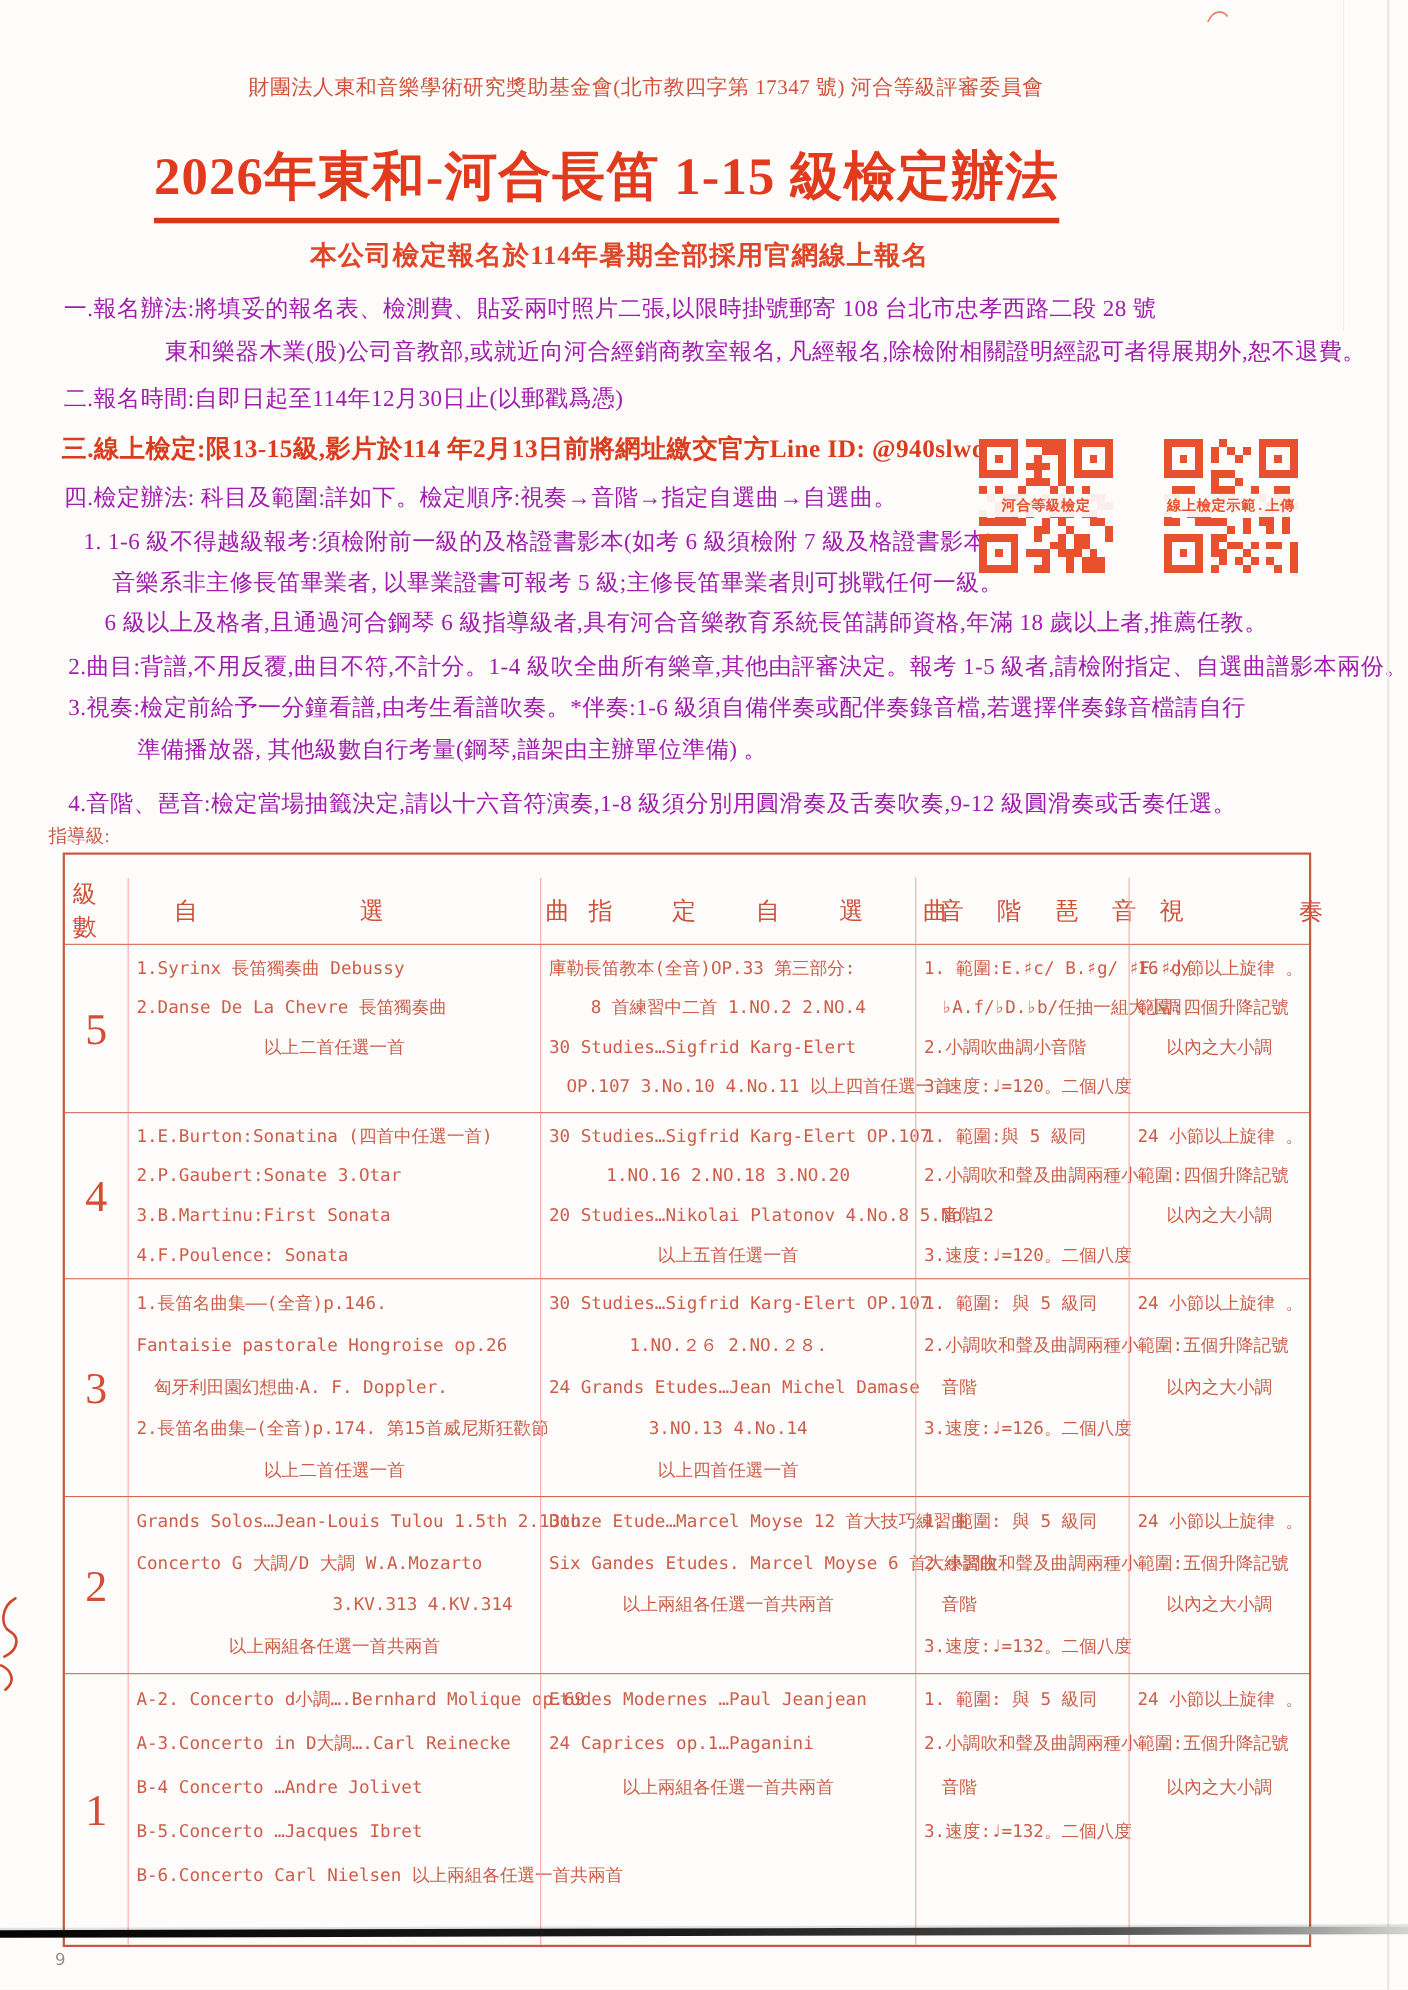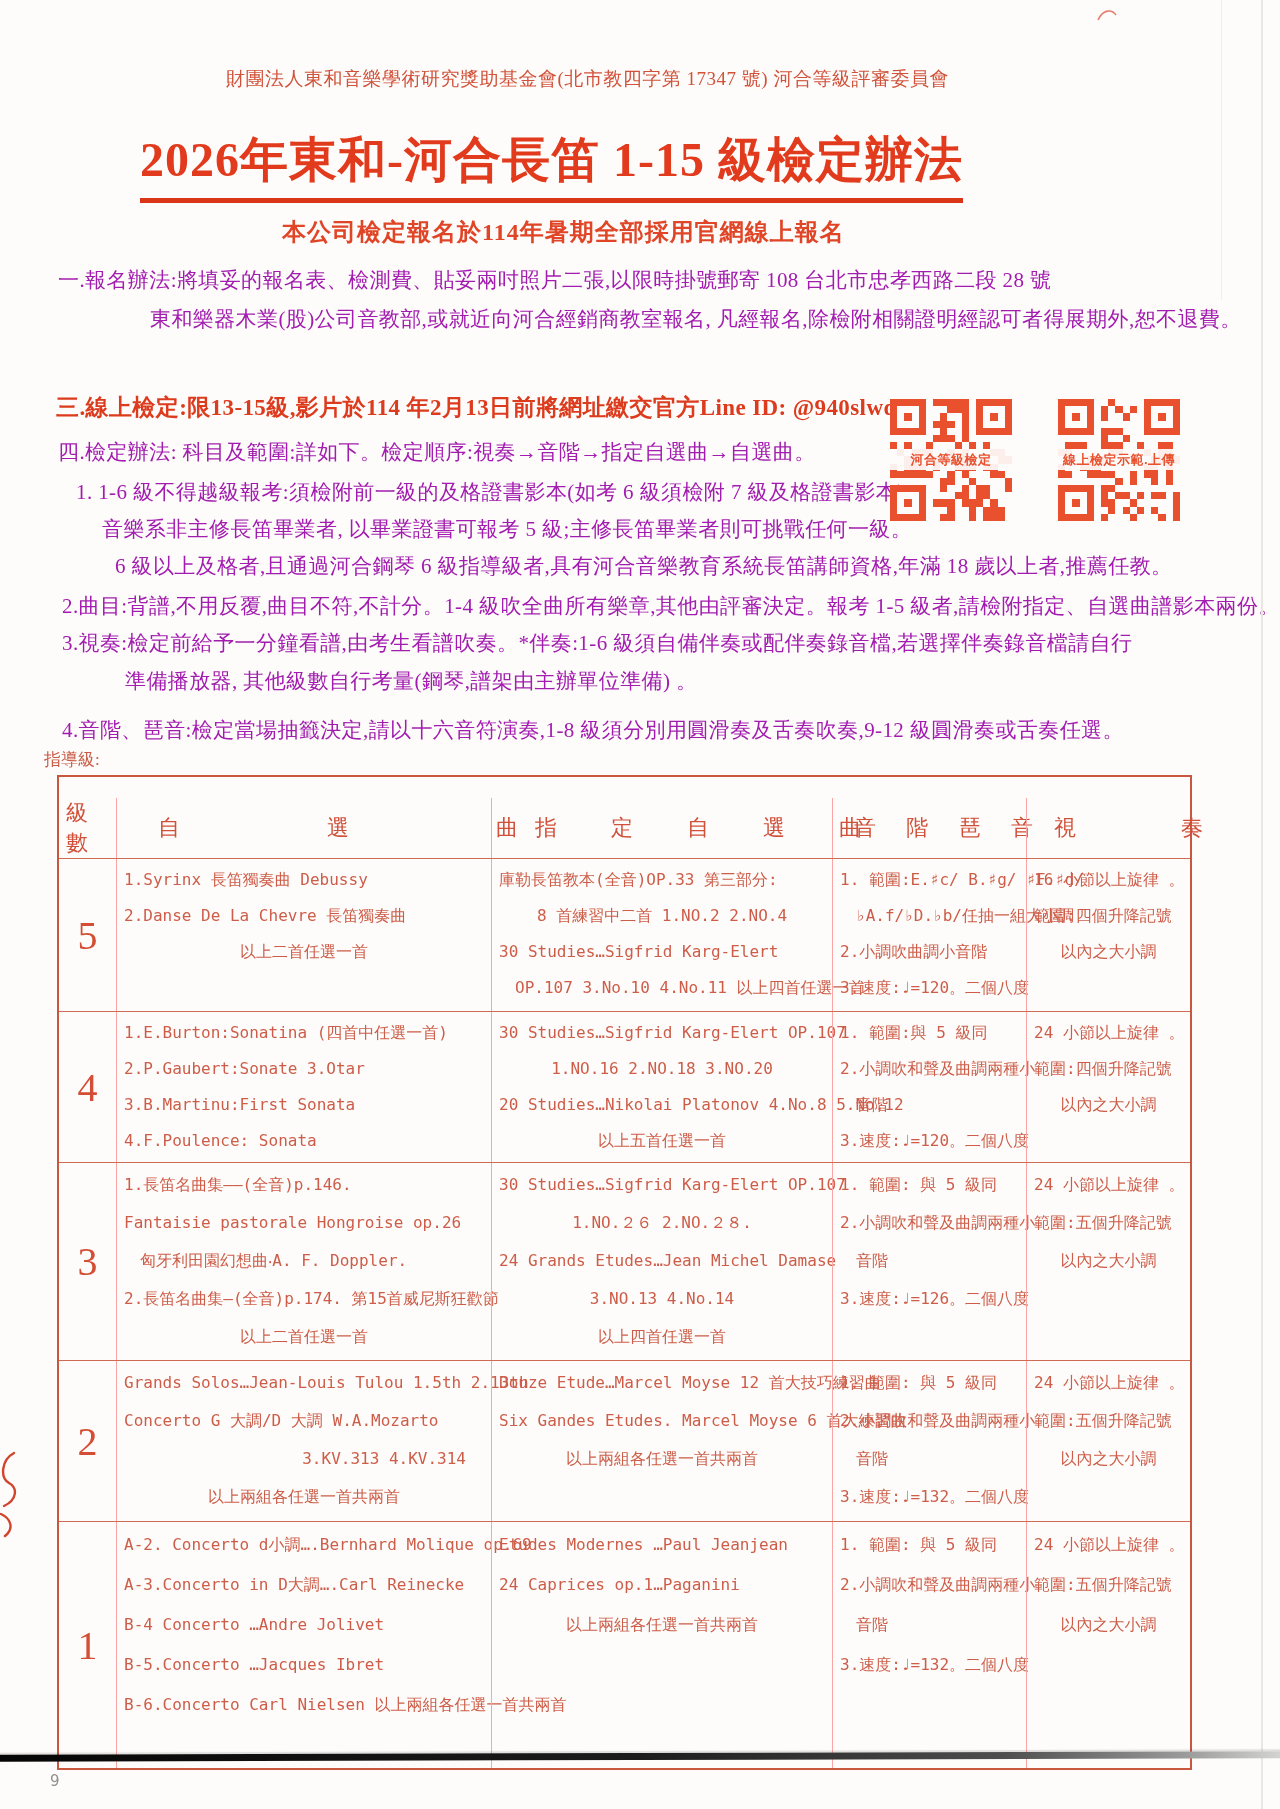--- a/index.html
+++ b/index.html
@@ -36,45 +36,46 @@
   .row-l3{height:197px;} .row-l3 .cl{height:38px;}
   .row-l2{height:160px;} .row-l2 .cl{height:38px;}
   .row-l1{height:246px;} .row-l1 .cl{height:40px;}
   .a-l{justify-content:flex-start;} .a-c{justify-content:center;} .a-r{justify-content:flex-end;padding-right:18px;}
   .ind{padding-left:16px;}
   
   .qr{position:absolute;width:122px;height:122px;}
   .qr svg{display:block;width:122px;height:122px;}
   .qr-label{position:absolute;left:-3px;right:-3px;top:50px;height:21px;background:rgba(253,252,250,.93);
             color:#e8502e;font-size:13px;font-weight:bold;display:flex;align-items:center;justify-content:center;
-            font-family:Liberation Sans, sans-serif;letter-spacing:.5px;white-space:nowrap;}
+            font-family:Liberation Mono, monospace;letter-spacing:.5px;white-space:nowrap;}
   
   .scan-line{position:absolute;left:-6px;top:1753px;width:1294px;height:7px;border-radius:3px;
              background:linear-gradient(90deg,#050505 0%,#1c1c1c 50%,#4e4e4e 78%,#9a9a9a 92%,#d8d8d6 100%);
              transform:rotate(-0.15deg);box-shadow:0 -2px 1px rgba(60,60,60,.15);}
   .paper-edge-r{position:absolute;left:1261px;top:0;width:2px;height:1809px;background:#eae7e2;}
   .paper-edge-r2{position:absolute;left:1221px;top:0;width:1px;height:300px;background:#f1ede8;}
   .pencil{font-family:"DejaVu Sans",sans-serif;color:#90908a;font-size:15px;}
 </style>
 </head>
 <body>
 
 <div class="page">
 
   <div class="abs org">財團法人東和音樂學術研究獎助基金會(北市教四字第 17347 號)  河合等級評審委員會</div>
   <div class="abs title">2026年東和-河合長笛 1-15 級檢定辦法</div>
   <div class="abs subtitle">本公司檢定報名於114年暑期全部採用官網線上報名</div>
 
   <div class="abs bl" style="left:58px;top:266px;">一.報名辦法:將填妥的報名表、檢測費、貼妥兩吋照片二張,以限時掛號郵寄 108 台北市忠孝西路二段 28 號</div>
   <div class="abs bl" style="left:150px;top:305px;">東和樂器木業(股)公司音教部,或就近向河合經銷商教室報名, 凡經報名,除檢附相關證明經認可者得展期外,恕不退費。</div>
+  <div class="abs bl" style="left:58px;top:348px;">二.報名時間:自即日起至114年12月30日止(以郵戳爲憑)</div>
   <div class="abs bl bold-line" style="left:56px;top:392px;">三.線上檢定:限13-15級,影片於114 年2月13日前將網址繳交官方Line ID: @940slwqp</div>
   <div class="abs bl" style="left:58px;top:438px;">四.檢定辦法: 科目及範圍:詳如下。檢定順序:視奏→音階→指定自選曲→自選曲。</div>
   <div class="abs bl" style="left:76px;top:478px;">1. 1-6 級不得越級報考:須檢附前一級的及格證書影本(如考 6 級須檢附 7 級及格證書影本),</div>
   <div class="abs bl" style="left:102px;top:515px;">音樂系非主修長笛畢業者, 以畢業證書可報考 5 級;主修長笛畢業者則可挑戰任何一級。</div>
-  <div class="abs bl" style="left:95px;top:552px;margin-left:20px;">6 級以上及格者,且通過河合鋼琴 6 級指導級者,具有河合音樂教育系統長笛講師資格,年滿 18 歲以上者,推薦任教。</div>
+  <div class="abs bl" style="left:95px;top:552px;">6 級以上及格者,且通過河合鋼琴 6 級指導級者,具有河合音樂教育系統長笛講師資格,年滿 18 歲以上者,推薦任教。</div>
   <div class="abs bl" style="left:62px;top:592px;">2.曲目:背譜,不用反覆,曲目不符,不計分。1-4 級吹全曲所有樂章,其他由評審決定。報考 1-5 級者,請檢附指定、自選曲譜影本兩份。</div>
   <div class="abs bl" style="left:62px;top:629px;">3.視奏:檢定前給予一分鐘看譜,由考生看譜吹奏。*伴奏:1-6 級須自備伴奏或配伴奏錄音檔,若選擇伴奏錄音檔請自行</div>
   <div class="abs bl" style="left:125px;top:667px;">準備播放器, 其他級數自行考量(鋼琴,譜架由主辦單位準備) 。</div>
   <div class="abs bl" style="left:62px;top:716px;">4.音階、琶音:檢定當場抽籤決定,請以十六音符演奏,1-8 級須分別用圓滑奏及舌奏吹奏,9-12 級圓滑奏或舌奏任選。</div>
   <div class="abs caption" style="left:44px;top:748px;">指導級:</div>
 
   <div class="qr" style="left:890px;top:399px;">
     <span id="qr1"><svg xmlns="http://www.w3.org/2000/svg" viewBox="0 0 17 17" shape-rendering="crispEdges">
           <rect x="0" y="0" width="5" height="5" fill="#e8502e"></rect>
           <rect x="1" y="1" width="3" height="3" fill="#fdfcfa"></rect>

